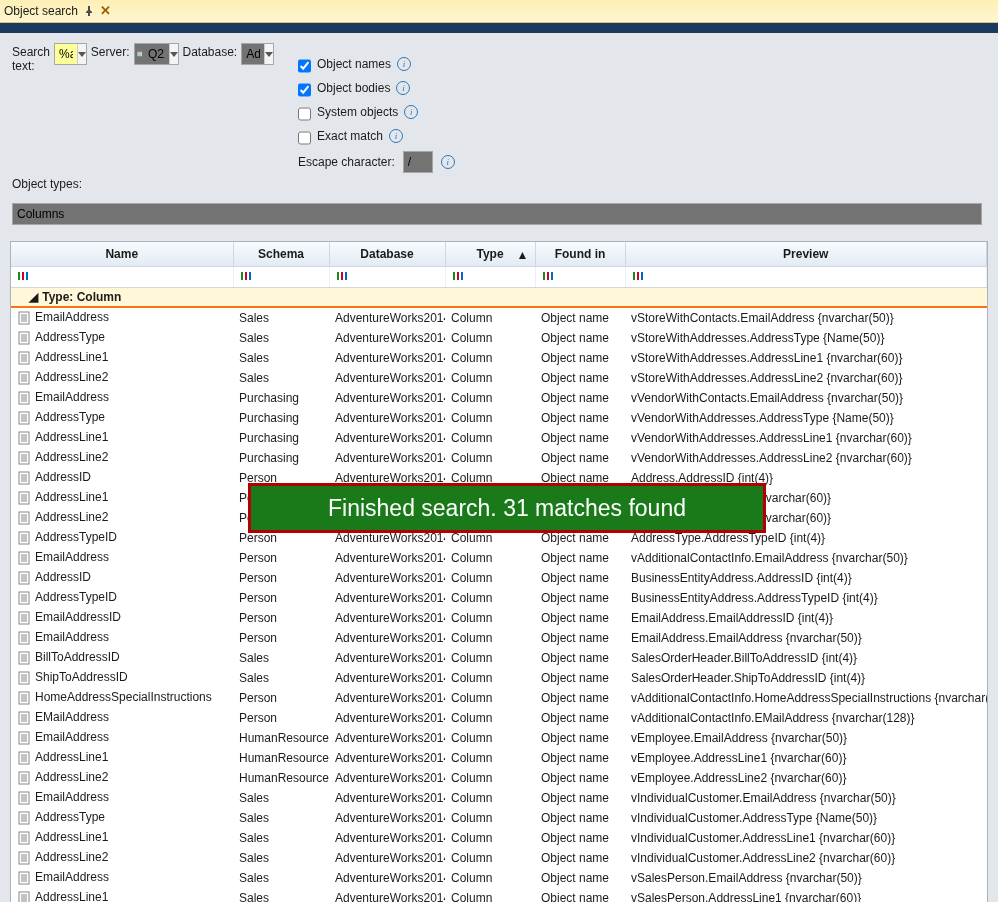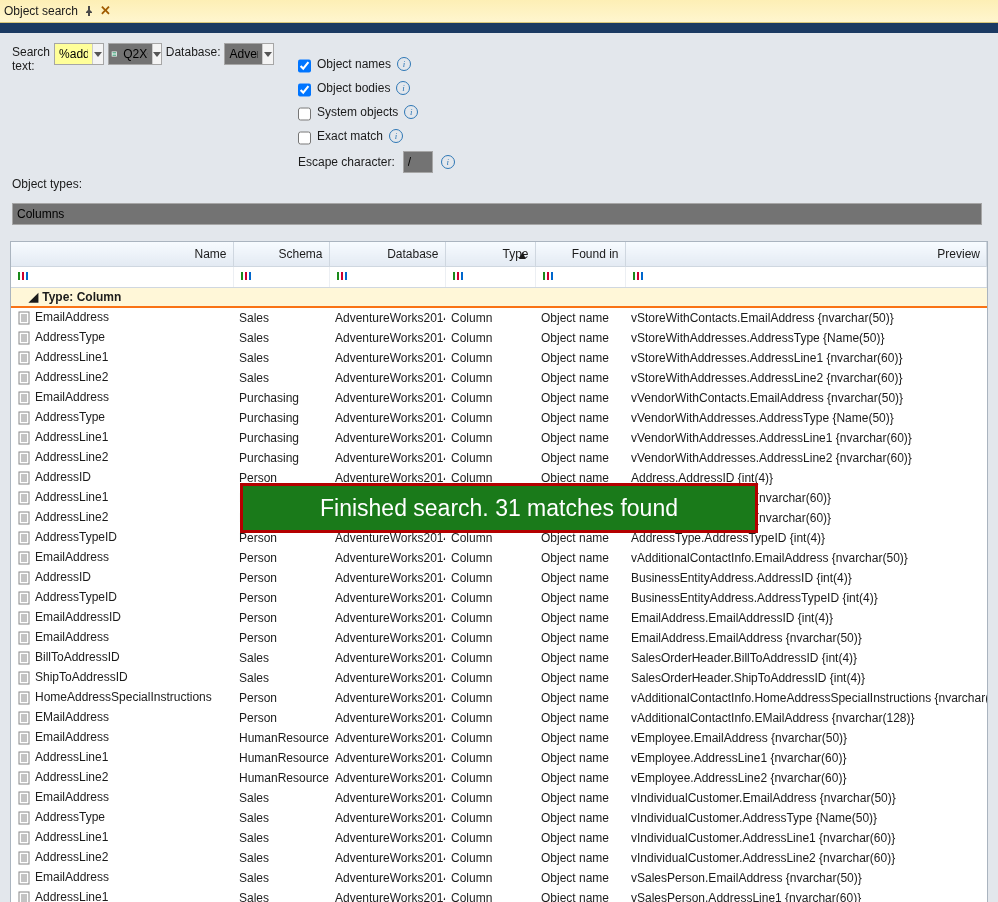--- a/index.html
+++ b/index.html
@@ -20,30 +20,30 @@
   .opts-col{display:flex;flex-direction:column;gap:6px;padding-top:14px}
   .opt-row{display:flex;gap:6px;height:18px}
   .opt-row input[type=checkbox]{margin:0}
   .info-icon{width:12px;height:12px;border:1px solid #2e77b5;border-radius:50%;color:#2e77b5;font-size:9px;display:flex;align-items:center;justify-content:center;font-style:italic;font-family:"Times New Roman",serif}
   .escape-row{display:flex;align-items:center;gap:8px}
   .escape-row .input-wrap{width:28px}
   .obj-types{background:#e3e7ec;padding:0 12px 8px 12px}
   .obj-types .input-wrap{margin-top:12px}
   .grid-wrap{margin:0 10px;border:1px solid #aab4bf;background:#fff}
   .grid{width:100%;border-collapse:collapse;table-layout:fixed}
-  .grid th{background:linear-gradient(#f7fbff,#e3eaf3);border-right:1px solid #cfd7e0;border-bottom:1px solid #cfd7e0;text-align:right;padding:3px 6px;font-weight:400;position:relative;height:18px}
+  .grid th{background:linear-gradient(#f7fbff,#e3eaf3);border-right:1px solid #cfd7e0;border-bottom:1px solid #cfd7e0;text-align:center;padding:3px 6px;font-weight:700;position:relative;height:18px}
   .grid th .sort{position:absolute;right:6px;top:6px}
   .filter-row td{border-right:1px solid #eceff3;border-bottom:1px solid #cfd7e0;padding:2px 6px;height:16px}
   .filter-icon{width:12px;height:12px}
   .group-row td{background:#fff7d8;font-weight:bold;padding:2px 18px;border-bottom:2px solid #f97316}
   .group-row .tri{display:inline-block;margin-right:4px}
   .data-row td{padding:1px 6px;border-bottom:1px solid #fff;white-space:nowrap;overflow:hidden;height:17px}
   .col-icon{width:14px;height:14px;vertical-align:middle;margin-right:4px}
   .grid tbody{font-size:12px}
-  .callout{position:absolute;left:240px;top:483px;width:512px;height:44px;background:#1a7a1a;border:3px solid #b40000;color:#fff;display:flex;align-items:center;justify-content:center;font-size:23px;font-weight:400;z-index:100}
+  .callout{position:absolute;left:248px;top:483px;width:512px;height:44px;background:#1a7a1a;border:3px solid #b40000;color:#fff;display:flex;align-items:center;justify-content:center;font-size:23px;font-weight:400;z-index:100}
 </style>
 </head>
 <body>
 
 <div class="titlebar">
   <span>Object search</span>
   <span class="pin-icon">
     <svg viewBox="0 0 10 10">
         <path d="M4 0h2v4l2 2v1H6v3H4V7H2V6l2-2z"></path>
       </svg>
@@ -56,20 +56,21 @@
   <div class="form-col">
     <label>Search text:</label>
     <div class="input-wrap highlight">
       <input class="highlight" value="%address%" style="">
       <span class="dd-btn">
           <svg viewBox="0 0 8 8">
             <path d="M0 2h8L4 7z"></path>
           </svg>
         </span>
     </div>
+    <label>Server:</label>
     <div class="input-wrap">
       <svg class="server-icon" viewBox="0 0 14 14">
           <rect x="1" y="1" width="12" height="12" rx="1" fill="#fff" stroke="#666"></rect>
           <rect x="3" y="3" width="8" height="2" fill="#5a8"></rect>
           <rect x="3" y="6" width="8" height="2" fill="#5a8"></rect>
           <rect x="3" y="9" width="8" height="2" fill="#5a8"></rect>
         </svg>
       <input value="Q2X6WQV2\SQLEXPRESS" style="">
       <span class="dd-btn">
           <svg viewBox="0 0 8 8">

